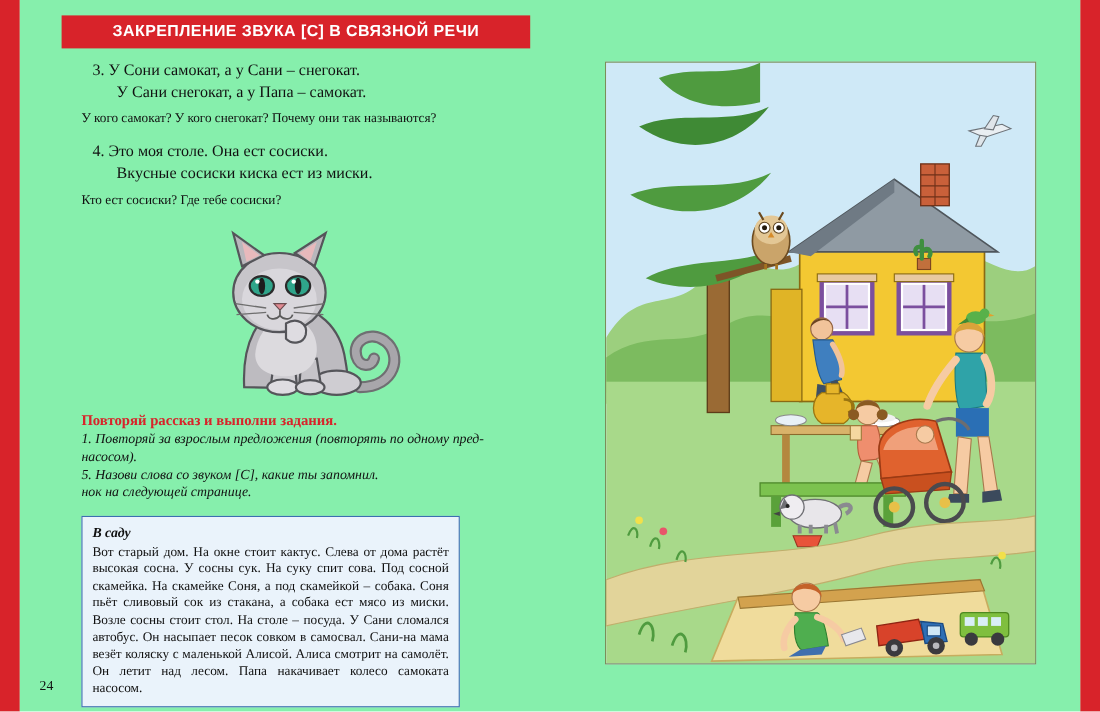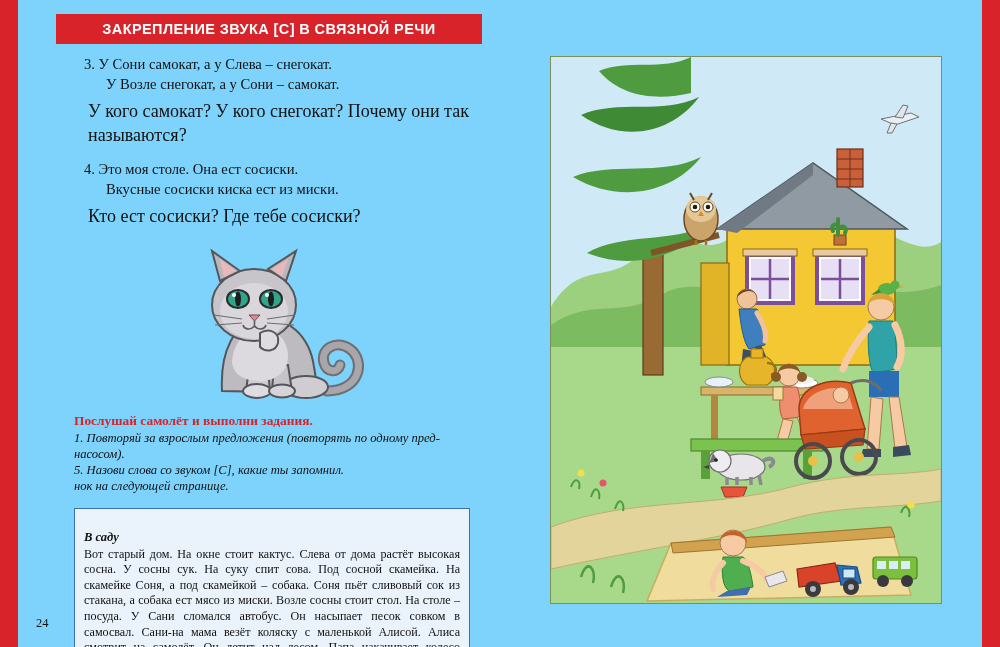--- a/index.html
+++ b/index.html
@@ -23,21 +23,21 @@
     height: 647px;
     background: #d8232a;
   }
   .side-bar.left { left: 0; }
   .side-bar.right { right: 0; }
 
   .page-half {
     position: absolute;
     top: 0;
     height: 647px;
-    background: #7dd3fc;
+    background: #86efac;
   }
   .page-half.left { left: 18px; width: 482px; }
   .page-half.right { left: 500px; width: 482px; }
 
   
   .header-banner {
     position: absolute;
     top: 14px;
     height: 30px;
     background: #d8232a;
@@ -67,24 +67,24 @@
     color: #111;
   }
   .numbered-block .num-line {
     padding-left: 32px;
     text-indent: -22px;
   }
   .numbered-block .cont-line {
     padding-left: 32px;
   }
   .question-line {
-    font-size: 18px;
+    font-size: 12px;
     line-height: 1.3;
     color: #111;
-    margin: 6px 0 12px 14px;
+    margin: 6px 0 12px 0;
   }
 
   
   .cat-area {
     position: relative;
     width: 396px;
     height: 172px;
     margin-top: 2px;
   }
 
@@ -100,22 +100,22 @@
     line-height: 1.27;
     color: #111;
   }
   .task-list div { margin-bottom: 0px; font-style: italic; }
 
   
   .story-box {
     margin-top: 13px;
     border: 1px solid #3b6fb0;
     background: #eaf3fb;
-    padding: 21px 9px 8px 9px;
-    width: 396px;
+    padding: 7px 9px 8px 9px;
+    width: 344px;
   }
   .story-title {
     font-style: italic;
     font-weight: bold;
     font-size: 12.6px;
     margin-bottom: 2px;
     color: #111;
   }
   .story-text {
     font-size: 12.1px;
@@ -155,23 +155,23 @@
   <div class="side-bar right"></div>
 
   <div class="page-half left">
     <div class="header-banner left">ЗАКРЕПЛЕНИЕ ЗВУКА [С] В СВЯЗНОЙ РЕЧИ</div>
 
     <div class="content-left">
 
       <div class="numbered-block">
         <div class="num-line">
           <span>3.</span>
-          <span>У Сони самокат, а у Слева – снегокат.</span>
+          <span>У Сони самокат, а у Сани – снегокат.</span>
         </div>
-        <div class="cont-line">У Возле снегокат, а у Сони – самокат.</div>
+        <div class="cont-line">У Сани снегокат, а у Папа – самокат.</div>
       </div>
       <div class="question-line">У кого самокат? У кого снегокат? Почему они так называются?</div>
 
       <div class="numbered-block">
         <div class="num-line">
           <span>4.</span>
           <span>Это моя столе. Она ест сосиски.</span>
         </div>
         <div class="cont-line">Вкусные сосиски киска ест из миски.</div>
       </div>
@@ -212,21 +212,21 @@
 
           <path d="M175 74 L186 74 L180.5 80 Z" fill="#e08a92" stroke="#6a4b4e" stroke-width="1"></path>
           <path d="M180.5 80 L180.5 85 M180.5 85 C176 90 170 88 169 84 M180.5 85 C185 90 191 88 192 84" fill="none" stroke="#5b5b5b" stroke-width="1.6"></path>
 
           <path d="M168 78 L140 74 M168 82 L141 84 M193 78 L221 74 M193 82 L220 84" fill="none" stroke="#6e6e6e" stroke-width="1.2"></path>
 
           <path d="M186 92 C196 86 206 92 204 102 C202 110 192 112 186 106 Z" fill="#dedce1" stroke="#55555a" stroke-width="2"></path>
         </svg>
       </div>
 
-      <div class="task-heading">Послушай самолёт и выполни задания.</div>
+      <div class="task-heading">Повторяй рассказ и выполни задания.</div>
       <div class="task-list">
         <div>1. Повторяй за взрослым предложения (повторять по одному пред-</div>
         <div>насосом).</div>
         <div>5. Назови слова со звуком [С], какие ты запомнил.</div>
         <div>нок на следующей странице.</div>
       </div>
 
       <div class="story-box">
         <div class="story-title">В саду</div>
         <div class="story-text">Вот старый дом. На окне стоит кактус. Слева от дома растёт высокая сосна. У сосны сук. На суку спит сова. Под сосной скамейка. На скамейке Соня, а под скамейкой – собака. Соня пьёт сливовый сок из стакана, а собака ест мясо из миски. Возле сосны стоит стол. На столе – посуда. У Сани сломался автобус. Он насыпает песок совком в самосвал. Сани-на мама везёт коляску с маленькой Алисой. Алиса смотрит на самолёт. Он летит над лесом. Папа накачивает колесо самоката насосом.</div>

